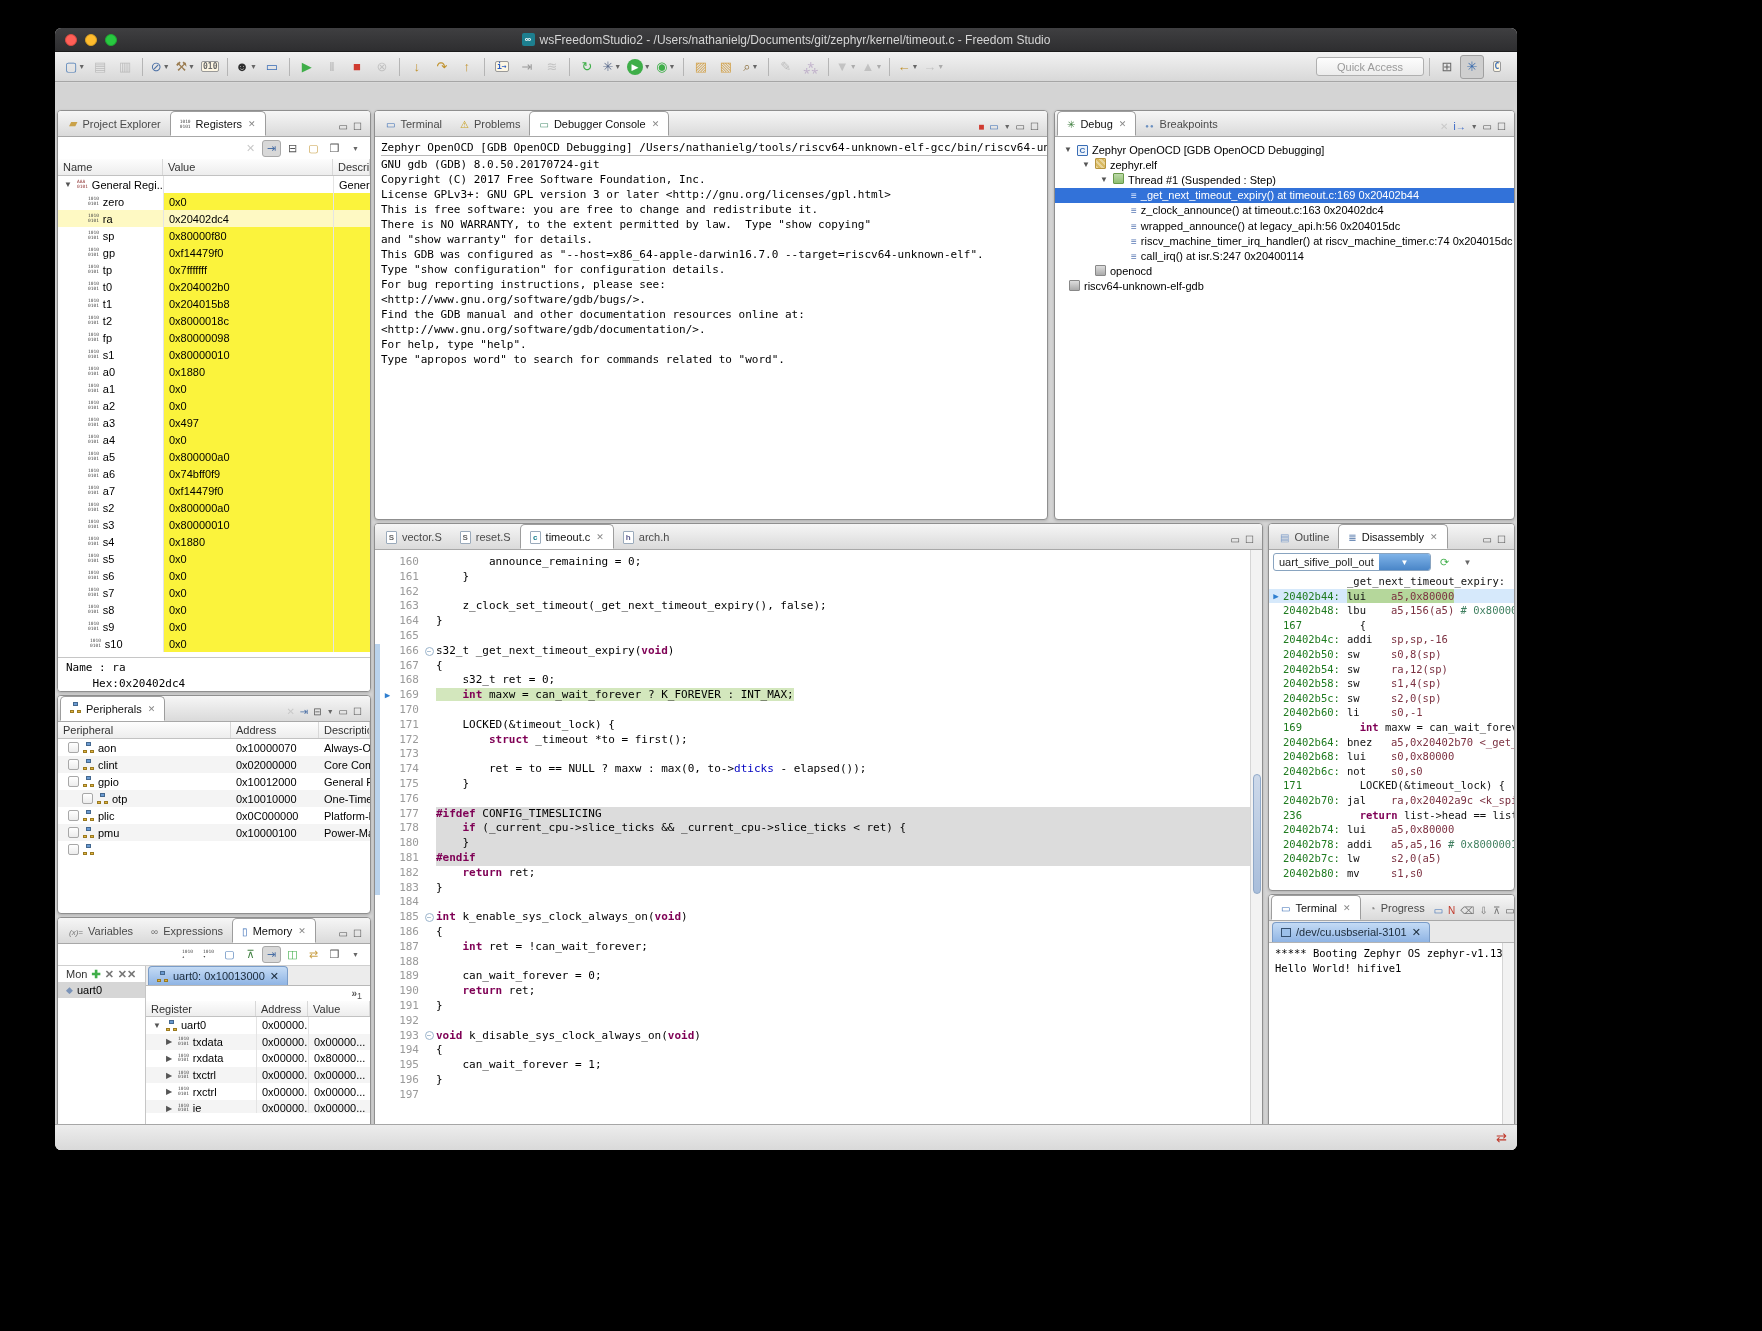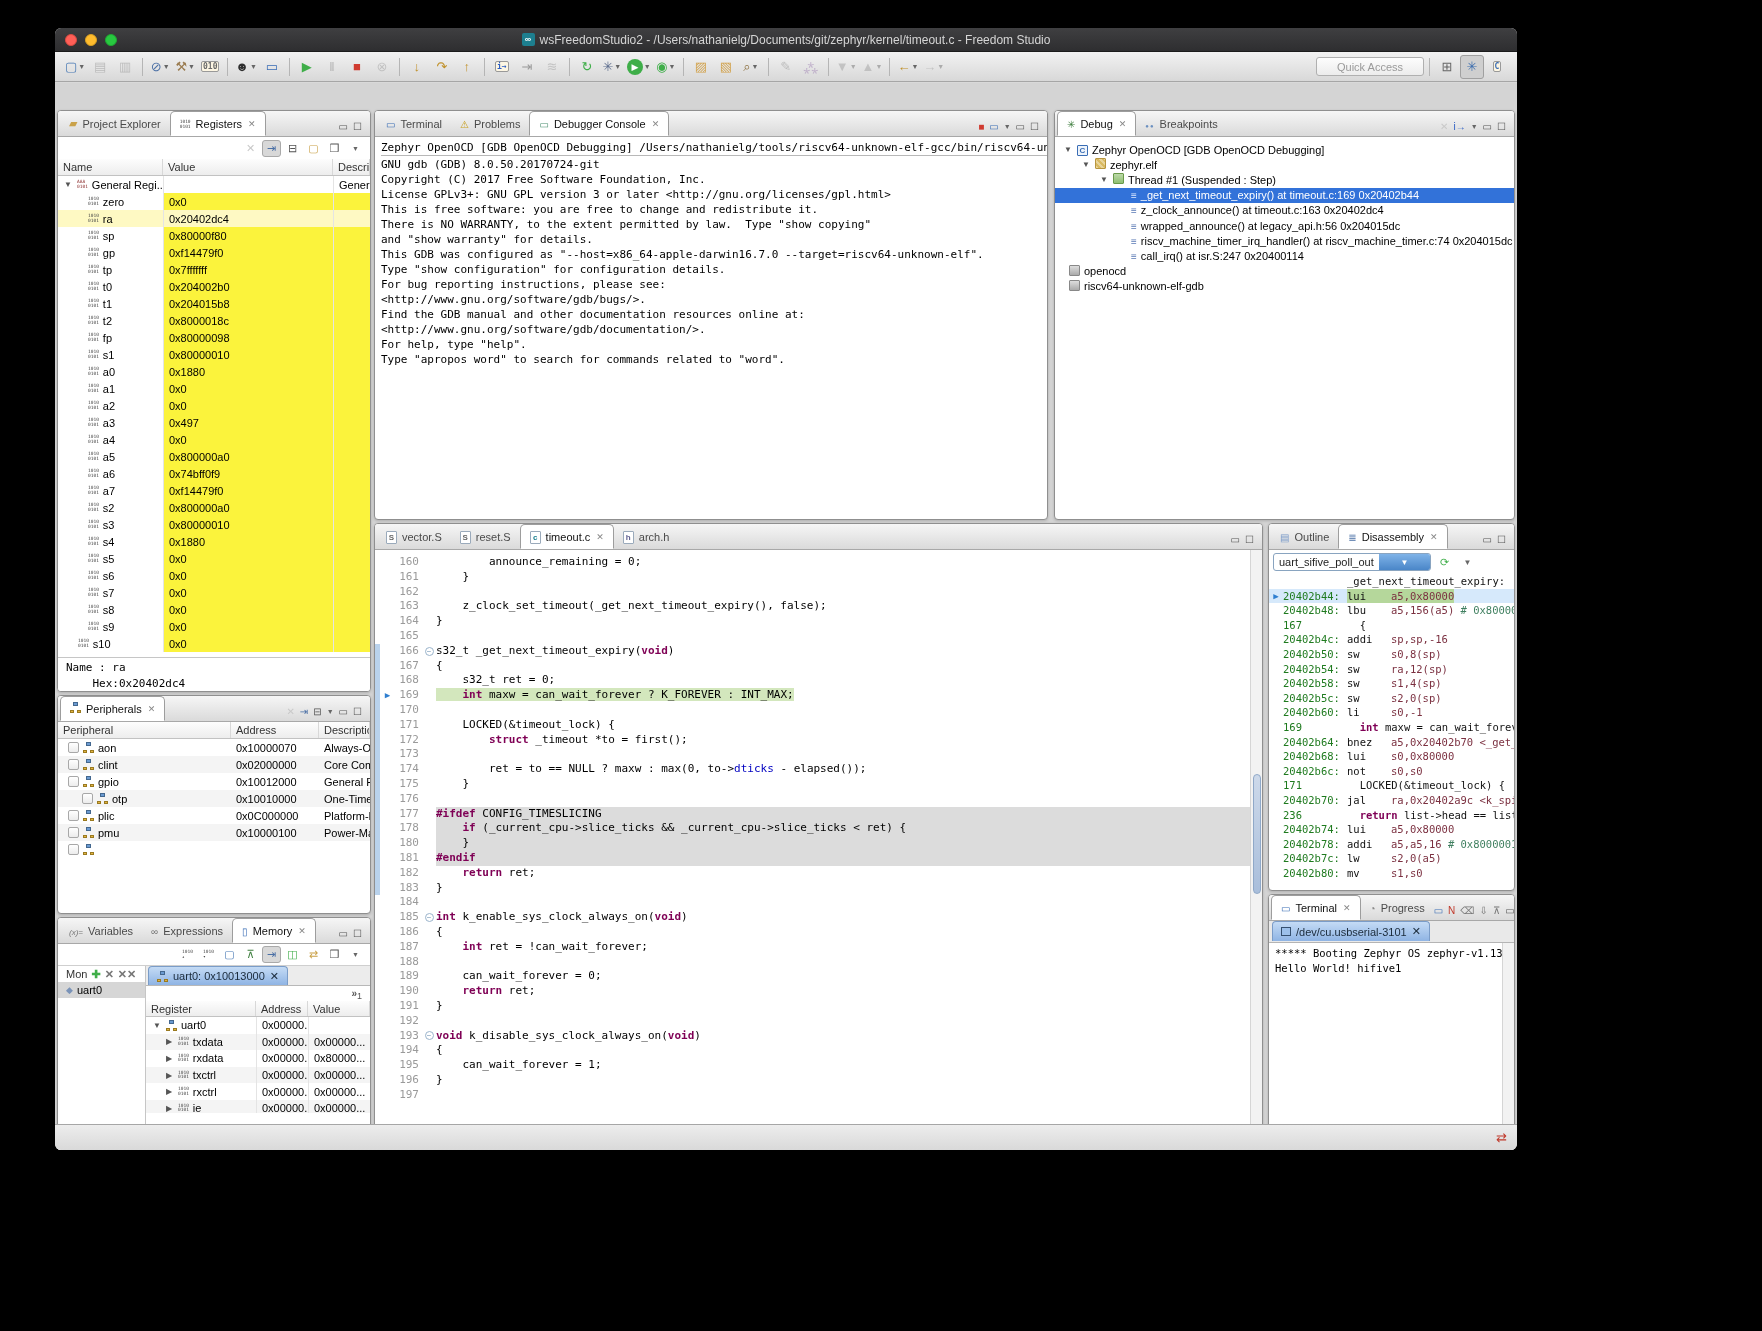--- a/index.html
+++ b/index.html
@@ -77,21 +77,21 @@
 .dasm .mn{width:44px;flex:none;color:#111;}
 .dasm .ops{color:#7b3040;overflow:hidden;}
 .dasm .cmt{color:#3f7f5f;}
 .dasm .srcnum{width:64px;flex:none;color:#1e7a1e;}
 .dasm .cur{background:#d6e9fb;}
 .dasm .ihl{background:#b5d79b;}
 .combo{height:18px;width:158px;border:1px solid #89a4c0;border-radius:3px;background:#fff;display:flex;align-items:center;font:11px var(--ui);overflow:hidden;}
 .combo span{flex:1;padding:0 5px;color:#222;white-space:nowrap;}
 .combo .cbtn{width:17px;height:100%;background:linear-gradient(#7fb3e8,#4a86c8);color:#fff;font-size:8px;display:flex;align-items:center;justify-content:center;}
 
-.subtabrow{height:22px;background:#e9e9e9;border-bottom:1px solid #b4b4b4;display:flex;align-items:flex-start;padding:0 3px;}
+.subtabrow{height:22px;background:#e9e9e9;border-bottom:1px solid #b4b4b4;display:flex;align-items:center;padding:0 3px;}
 .subtab{height:20px;border:1px solid #7a9cc8;border-bottom:none;border-radius:4px 4px 0 0;background:linear-gradient(#c4dbf5,#8fb4e4);font:11px var(--ui);color:#1a2a3a;display:flex;align-items:center;gap:5px;padding:0 8px;}
 .scrollv{position:absolute;right:0;top:0;bottom:0;width:12px;background:#f2f2f2;border-left:1px solid #d5d5d5;}
 .scrollh{position:absolute;left:0;bottom:0;height:12px;background:#f2f2f2;border-top:1px solid #d5d5d5;}
 .thumb{position:absolute;background:linear-gradient(#cdd9ea,#a9bedb);border:1px solid #8fa8c8;border-radius:6px;}
 
 .statusbar{position:absolute;left:0;bottom:0;width:100%;height:26px;background:linear-gradient(#ededed,#d9d9d9);border-top:1px solid #a6a6a6;display:flex;align-items:center;padding:0 10px;}
 .yellowcell{background:#fbf33c;}
 .footer{border-top:1px solid #c6c6c6;background:#fff;font:11px/16px var(--mono);padding:2px 0 0 8px;}
 .monitem{display:flex;align-items:center;gap:4px;font:11px var(--ui);height:16px;padding-left:8px;}
 </style>
@@ -482,21 +482,21 @@
             </div>
             <div class="trow" style="">
      <div style="width:105px;padding-left:30px;">
                 <span class="binicon">1010<br>0101</span>
                 <span>s9</span>
               </div>
      <div class="yellowcell" style="width:170px;border-left:1px solid #e4e4e4;">0x0</div>
      <div class="yellowcell" style="flex:1;border-left:1px solid #e4e4e4;"></div>
             </div>
             <div class="trow" style="">
-     <div style="width:105px;padding-left:20px;">
+     <div style="width:105px;padding-left:32px;">
                 <span class="binicon">1010<br>0101</span>
                 <span>s10</span>
               </div>
      <div class="yellowcell" style="width:170px;border-left:1px solid #e4e4e4;">0x0</div>
      <div class="yellowcell" style="flex:1;border-left:1px solid #e4e4e4;"></div>
             </div>
           </div>
       <div class="footer" style="height:36px;">
         <div>Name : ra</div>
         <div style="white-space:pre;">    Hex:0x20402dc4</div>
@@ -834,21 +834,21 @@
             <div class="drow" style="padding-left: 62px;">
               <span class="exp"></span>
               <span><span class="frameico">≡</span></span>
               <span>riscv_machine_timer_irq_handler() at riscv_machine_timer.c:74 0x204015dc</span>
             </div>
             <div class="drow" style="padding-left: 62px;">
               <span class="exp"></span>
               <span><span class="frameico">≡</span></span>
               <span>call_irq() at isr.S:247 0x20400114</span>
             </div>
-            <div class="drow" style="">
+            <div class="drow" style="padding-left: 26px;">
               <span class="exp"></span>
               <span><span class="boxico" style="background:linear-gradient(#ddd,#aaa);border-color:#888;"></span></span>
               <span>openocd</span>
             </div>
             <div class="drow" style="">
               <span class="exp"></span>
               <span><span class="boxico" style="background:linear-gradient(#ddd,#aaa);border-color:#888;"></span></span>
               <span>riscv64-unknown-elf-gdb</span>
             </div>
           </div>

